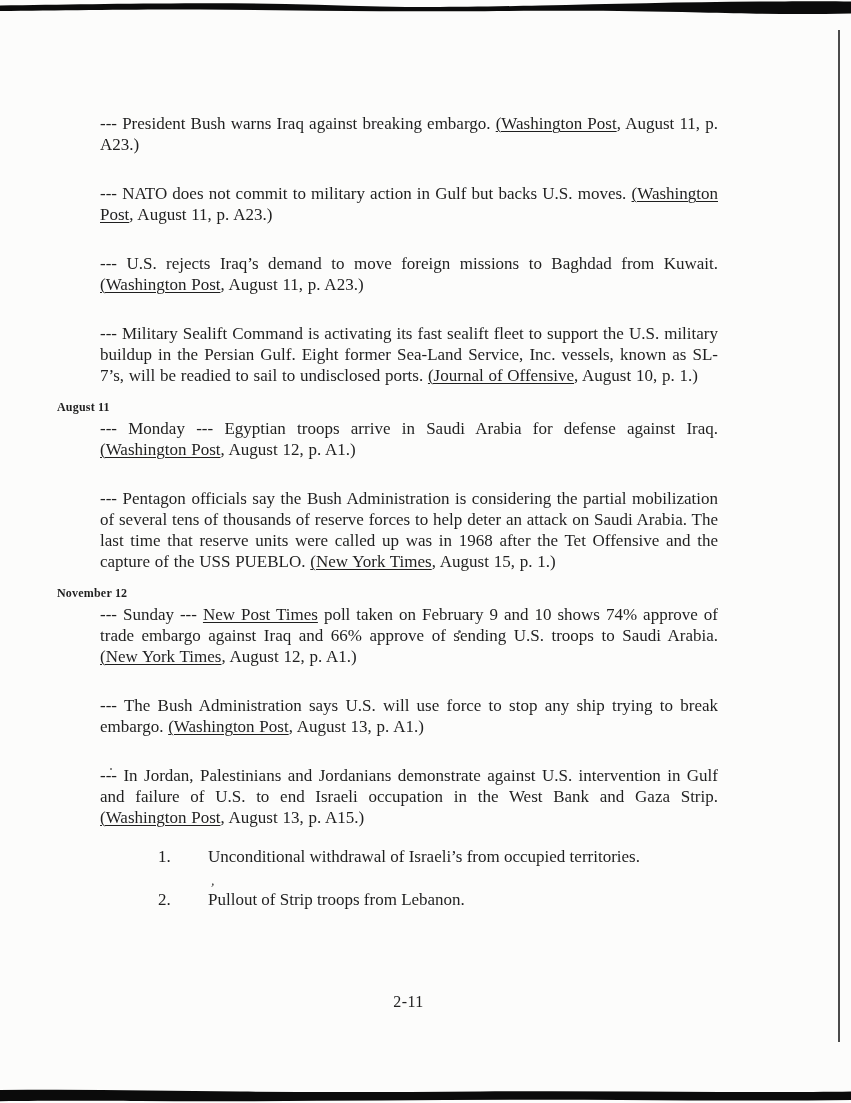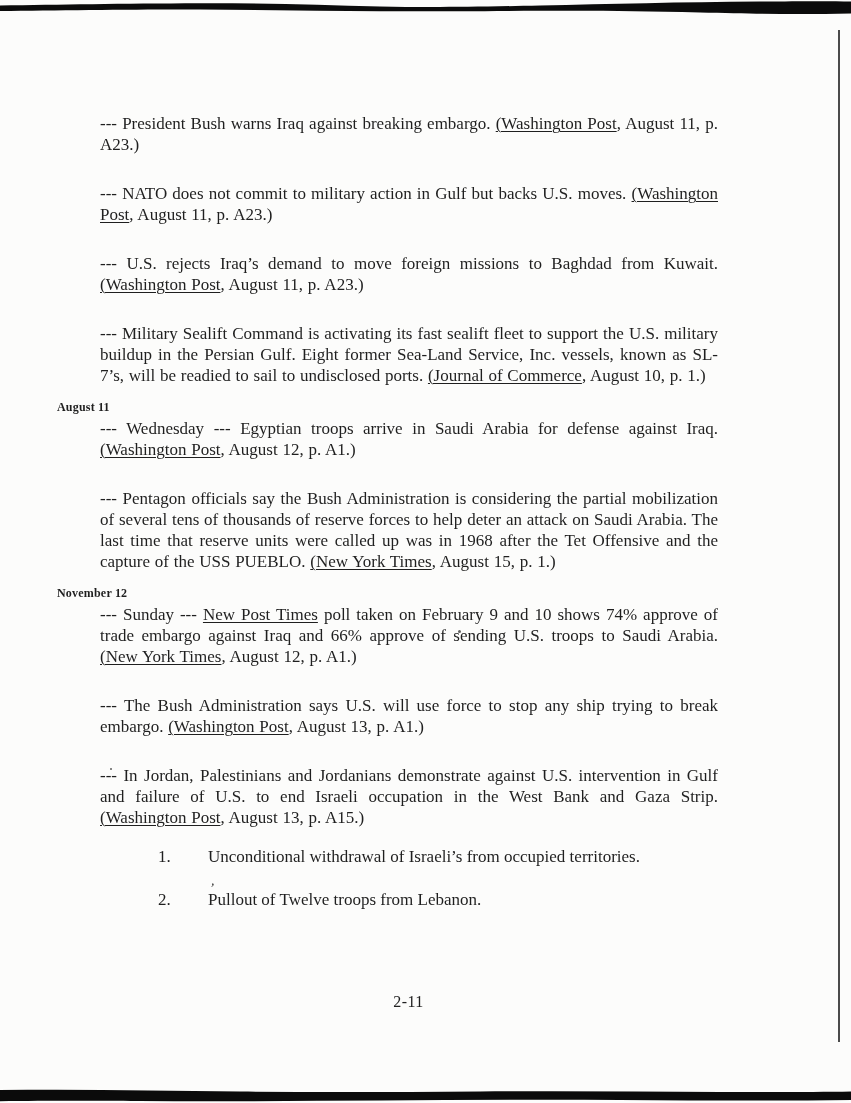--- a/index.html
+++ b/index.html
@@ -73,35 +73,35 @@
   <svg class="band-top" viewBox="0 0 851 18" preserveAspectRatio="none" aria-hidden="true">
     <path fill="#0b0b0b" d="M0,5.5 C60,4.5 120,3.5 200,3.2 C260,3 320,5 380,6.5 C430,7.5 470,7 540,5.5 C610,4 680,2 760,1.5 C800,1.2 830,1 851,1.5 L851,13.5 C800,14.5 760,14 700,12.5 C640,11 600,10.5 540,10.8 C480,11 430,11.5 380,11.2 C320,10.8 260,9.8 200,9.5 C140,9.2 60,10.5 0,11 Z"></path>
   </svg>
 
   <div class="scan-line-right"></div>
 
   <main class="doc">
       <p class="para"><span>--- President Bush warns Iraq against breaking embargo. </span><span class="u">(Washington Post</span><span>, August 11, p. A23.)</span></p>
       <p class="para"><span>--- NATO does not commit to military action in Gulf but backs U.S. moves. </span><span class="u">(Washington Post</span><span>, August 11, p. A23.)</span></p>
       <p class="para"><span>--- U.S. rejects Iraq’s demand to move foreign missions to Baghdad from Kuwait. </span><span class="u">(Washington Post</span><span>, August 11, p. A23.)</span></p>
-      <p class="para"><span>--- Military Sealift Command is activating its fast sealift fleet to support the U.S. military buildup in the Persian Gulf. Eight former Sea-Land Service, Inc. vessels, known as SL-7’s, will be readied to sail to undisclosed ports. </span><span class="u">(Journal of Commerce</span><span>, August 10, p. 1.)</span></p>
+      <p class="para"><span>--- Military Sealift Command is activating its fast sealift fleet to support the U.S. military buildup in the Persian Gulf. Eight former Sea-Land Service, Inc. vessels, known as SL-7’s, will be readied to sail to undisclosed ports. </span><span class="u">(Journal of Offensive</span><span>, August 10, p. 1.)</span></p>
       <h2 class="heading">August 11</h2>
-      <p class="para"><span>--- Wednesday --- Egyptian troops arrive in Saudi Arabia for defense against Iraq. </span><span class="u">(Washington Post</span><span>, August 12, p. A1.)</span></p>
+      <p class="para"><span>--- Monday --- Egyptian troops arrive in Saudi Arabia for defense against Iraq. </span><span class="u">(Washington Post</span><span>, August 12, p. A1.)</span></p>
       <p class="para"><span>--- Pentagon officials say the Bush Administration is considering the partial mobilization of several tens of thousands of reserve forces to help deter an attack on Saudi Arabia. The last time that reserve units were called up was in 1968 after the Tet Offensive and the capture of the USS PUEBLO. </span><span class="u">(New York Times</span><span>, August 15, p. 1.)</span></p>
       <h2 class="heading">November 12</h2>
       <p class="para"><span>--- Sunday --- </span><span class="u">New Post Times</span><span> poll taken on February 9 and 10 shows 74% approve of trade embargo against Iraq and 66% approve of sending U.S. troops to Saudi Arabia. </span><span class="u">(New York Times</span><span>, August 12, p. A1.)</span></p>
       <p class="para"><span>--- The Bush Administration says U.S. will use force to stop any ship trying to break embargo.  </span><span class="u">(Washington Post</span><span>, August 13, p. A1.)</span></p>
       <p class="para"><span>--- In Jordan, Palestinians and Jordanians demonstrate against U.S. intervention in Gulf and failure of U.S. to end Israeli occupation in the West Bank and Gaza Strip. </span><span class="u">(Washington Post</span><span>, August 13, p. A15.)</span></p>
       <div class="list-item">
         <span class="num">1.</span>
         <span class="item-text">Unconditional withdrawal of Israeli’s from occupied territories.</span>
       </div>
       <div class="list-item">
         <span class="num">2.</span>
-        <span class="item-text">Pullout of Twelve troops from Lebanon.</span>
+        <span class="item-text">Pullout of Strip troops from Lebanon.</span>
       </div>
     </main>
 
   <span class="stray-apostrophe">’</span>
   <span class="stray-dot dot1"></span>
   <span class="stray-dot dot2"></span>
 
   <div class="pagenum">2-11</div>
 
   <svg class="band-bottom" viewBox="0 0 851 15" preserveAspectRatio="none" aria-hidden="true">

